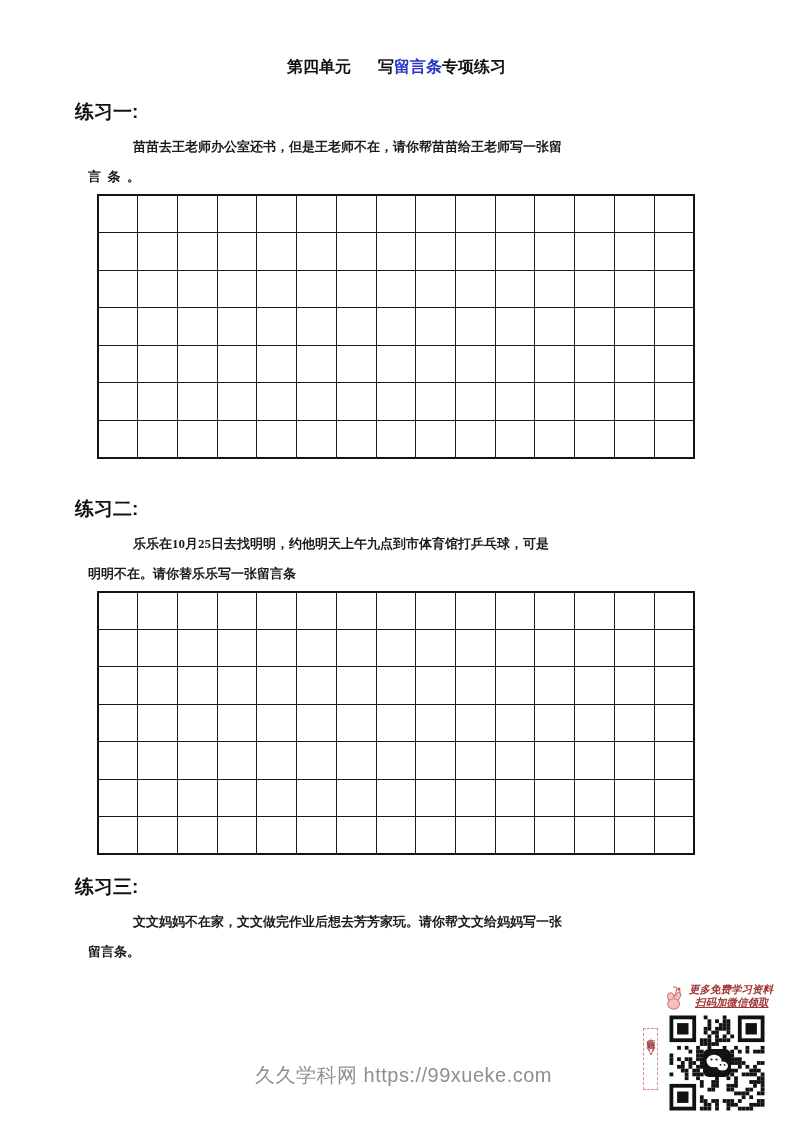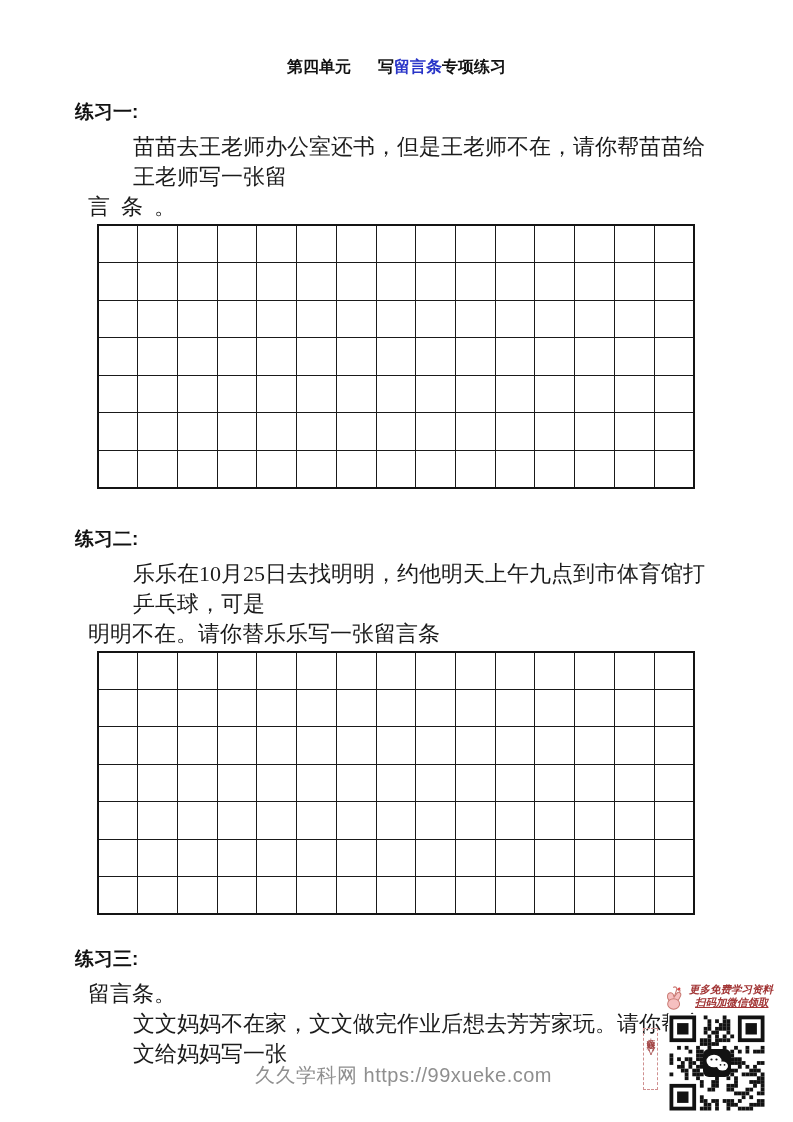--- a/index.html
+++ b/index.html
@@ -14,22 +14,22 @@
     font-size:16px; font-weight:bold; line-height:30px; color:#111;
   }
   .title-gap { display:inline-block; width:27px; }
   .hl { color:#2935c8; }
   .ex-heading {
     margin:18px 0 0 75px;
     font-family:"Liberation Sans","DejaVu Sans",sans-serif;
     font-weight:bold; font-size:19px; line-height:24px; color:#111;
   }
   .ex-heading.h2 { margin-top:38px; }
-  .ex-heading.h3 { margin-top:32px; }
-  .para { margin:8px 70px 0 88px; font-size:22px; line-height:30px; }
+  .ex-heading.h3 { margin-top:20px; }
+  .para { margin:8px 70px 0 88px; font-size:13px; line-height:30px;font-weight:bold; }
   .pline { white-space:pre-wrap; }
   .pline.indent { padding-left:45px; }
   table.grid {
     border-collapse:collapse; table-layout:fixed;
     margin:2px 0 0 97px; width:598px;
     border:2.2px solid #141414;
   }
   table.grid td { border:1.6px solid #1a1a1a; height:37.5px; padding:0; }
   .promo { position:absolute; left:642px; top:983px; width:148px; }
   .promo-head { display:flex; align-items:flex-start; padding-left:22px; }
@@ -317,22 +317,22 @@
           <td></td>
           <td></td>
           <td></td>
           <td></td>
         </tr>
       </tbody>
     </table>
 
   <div class="ex-heading h3">练习三:</div>
   <div class="para">
+    <div class="pline indent">文文妈妈不在家，文文做完作业后想去芳芳家玩。请你帮文文给妈妈写一张</div>
     <div class="pline">留言条。</div>
-    <div class="pline indent">文文妈妈不在家，文文做完作业后想去芳芳家玩。请你帮文文给妈妈写一张</div>
   </div>
 
   <div class="promo">
     <div class="promo-head">
       <svg class="finger-icon" viewBox="0 0 24 28">
         <path d="M10 2.5 C12.5 1 14.5 2.5 13.8 5 L11.5 12" fill="none" stroke="#c97b74" stroke-width="1.2"></path>
         <path d="M13.8 5 C16 3.2 18.5 5.2 17 7.6 L13 12" fill="none" stroke="#c97b74" stroke-width="1.2"></path>
         <path d="M4 14 C3 8 8 7 10 10 L11 13 L14 9 C16 6.5 19.5 8.5 18 12 C16.5 15.5 15.5 17 13.5 19 L6.5 19 Z" fill="#f6c0c0" stroke="#c97b74" stroke-width="1.1"></path>
         <ellipse cx="10.5" cy="20.5" rx="6.5" ry="5.8" fill="#f6c0c0" stroke="#c97b74" stroke-width="1.1"></ellipse>
         <path d="M15.5 3.2 c0.9 -1.4 2.8 -0.6 2.4 0.9 c-0.3 1 -1.5 1.7 -2.3 2 c-0.6 -0.6 -1.3 -1.7 -0.1 -2.9 Z" fill="#d94848"></path>

